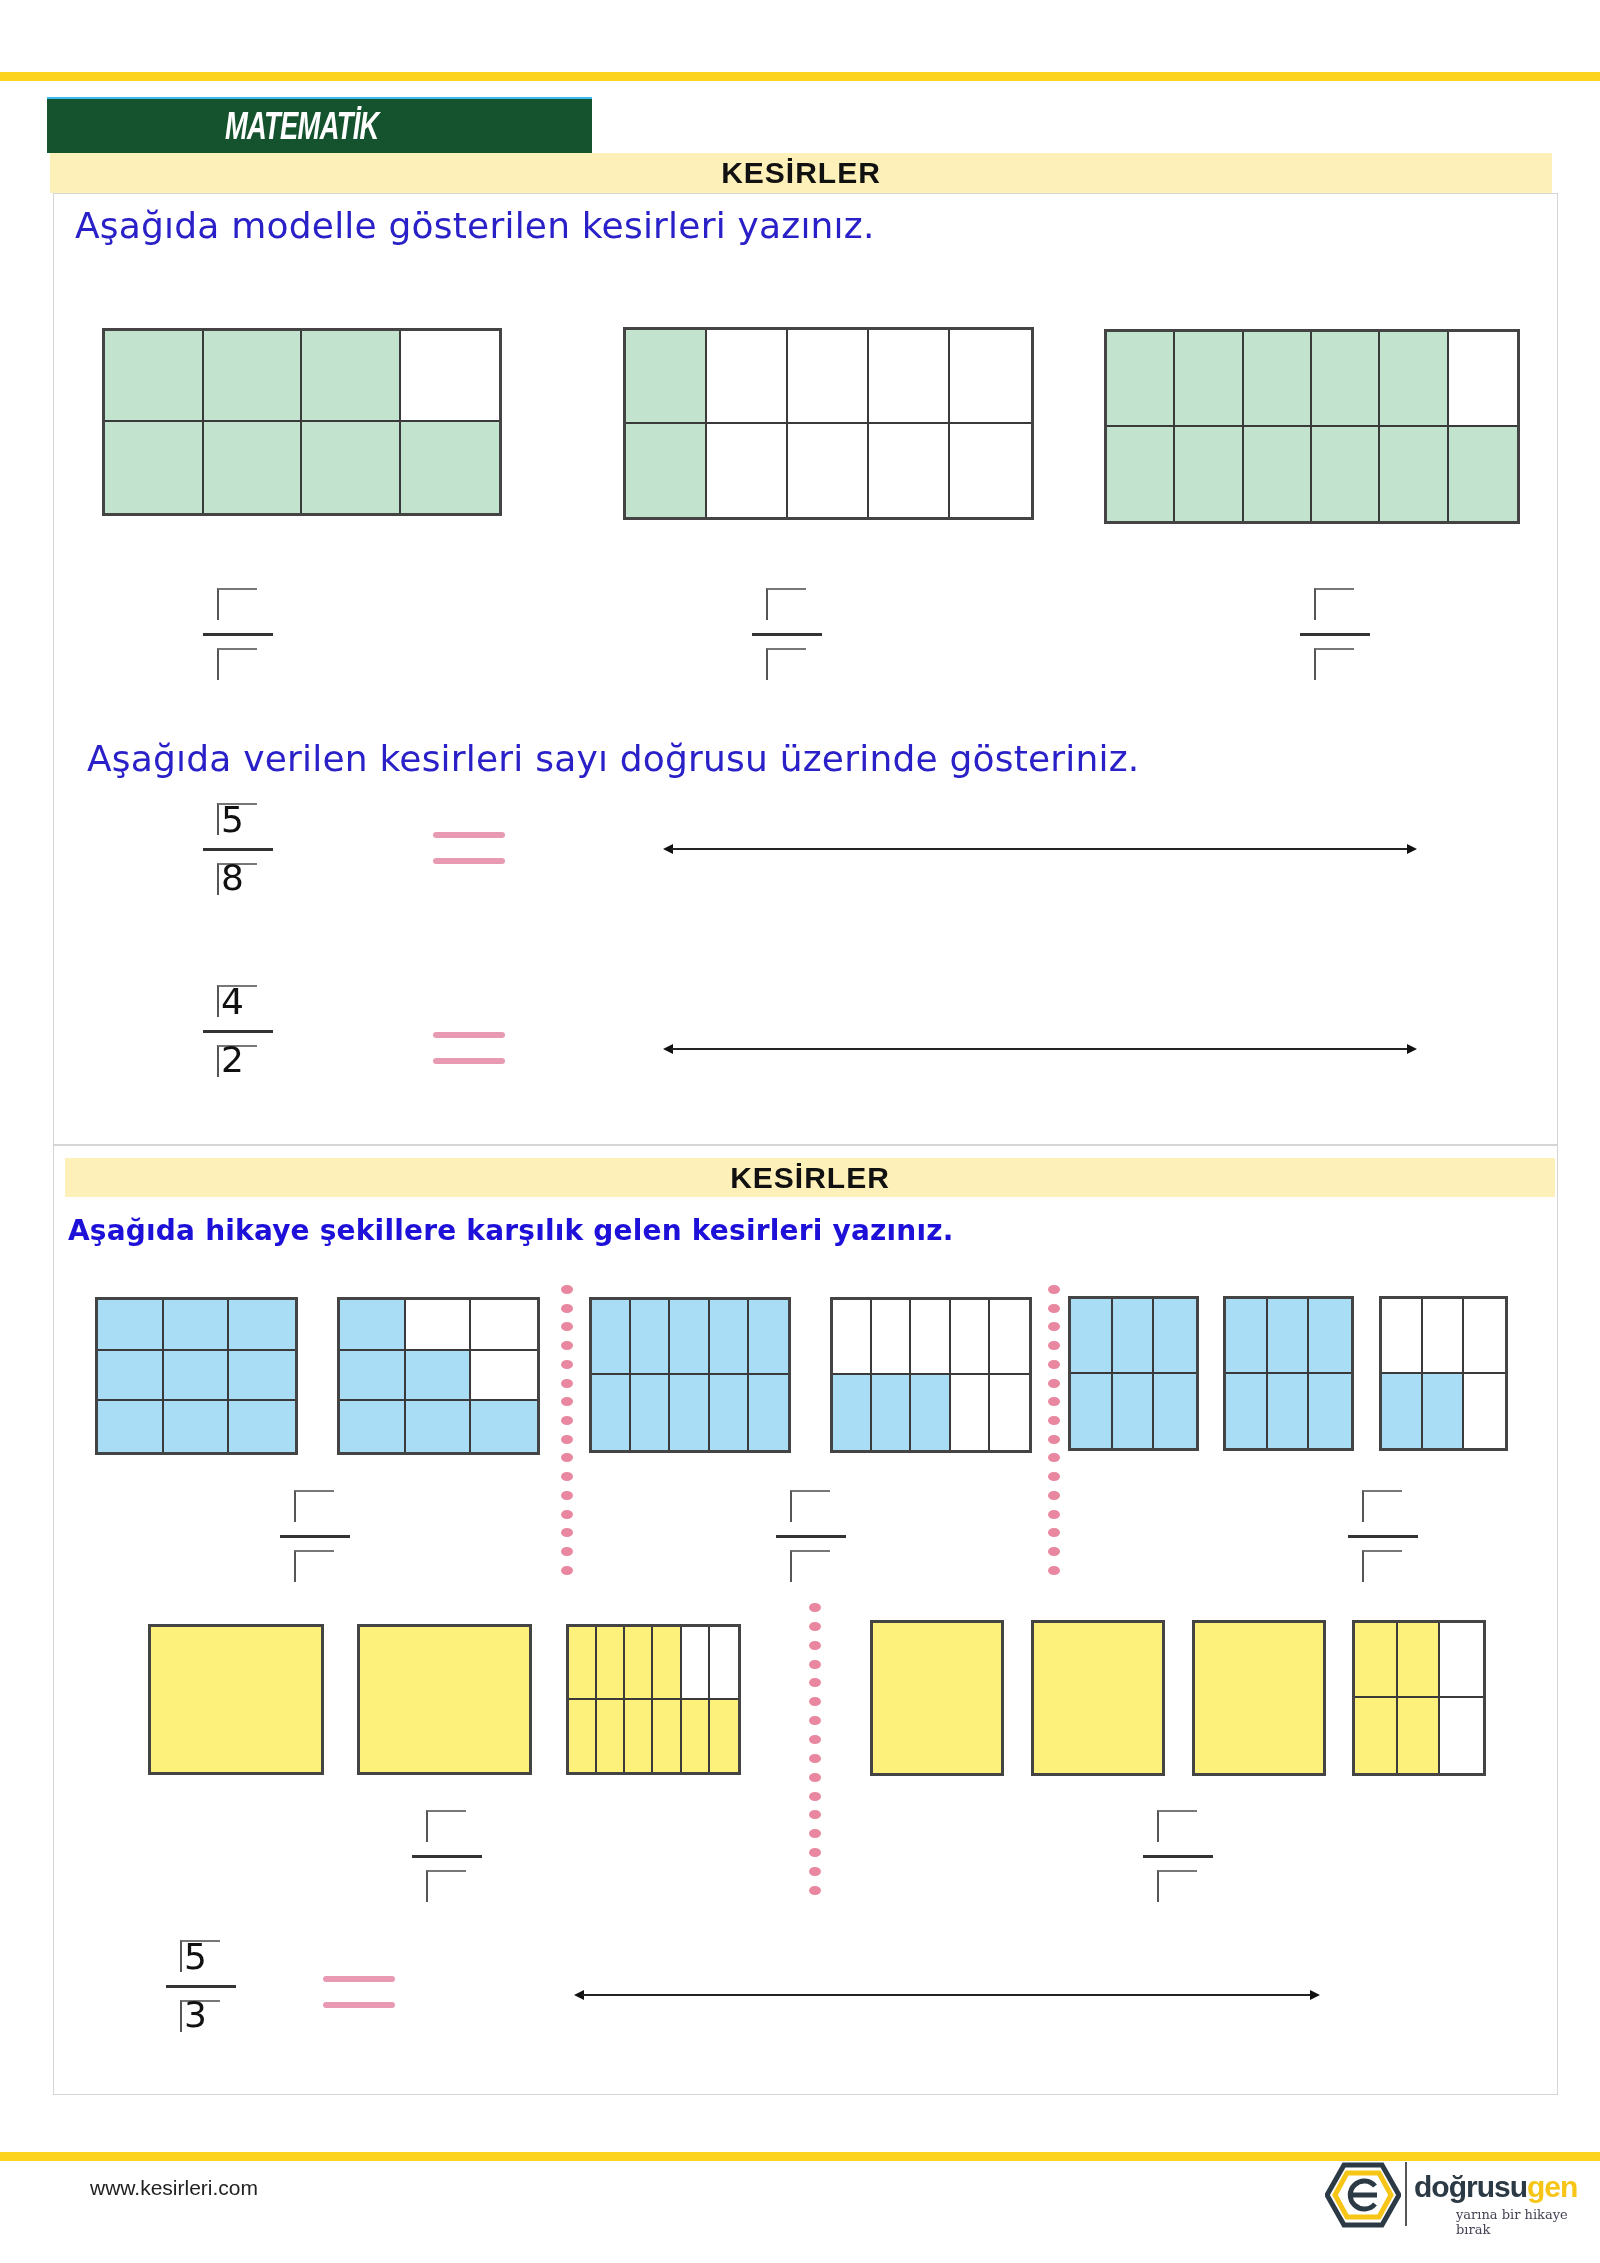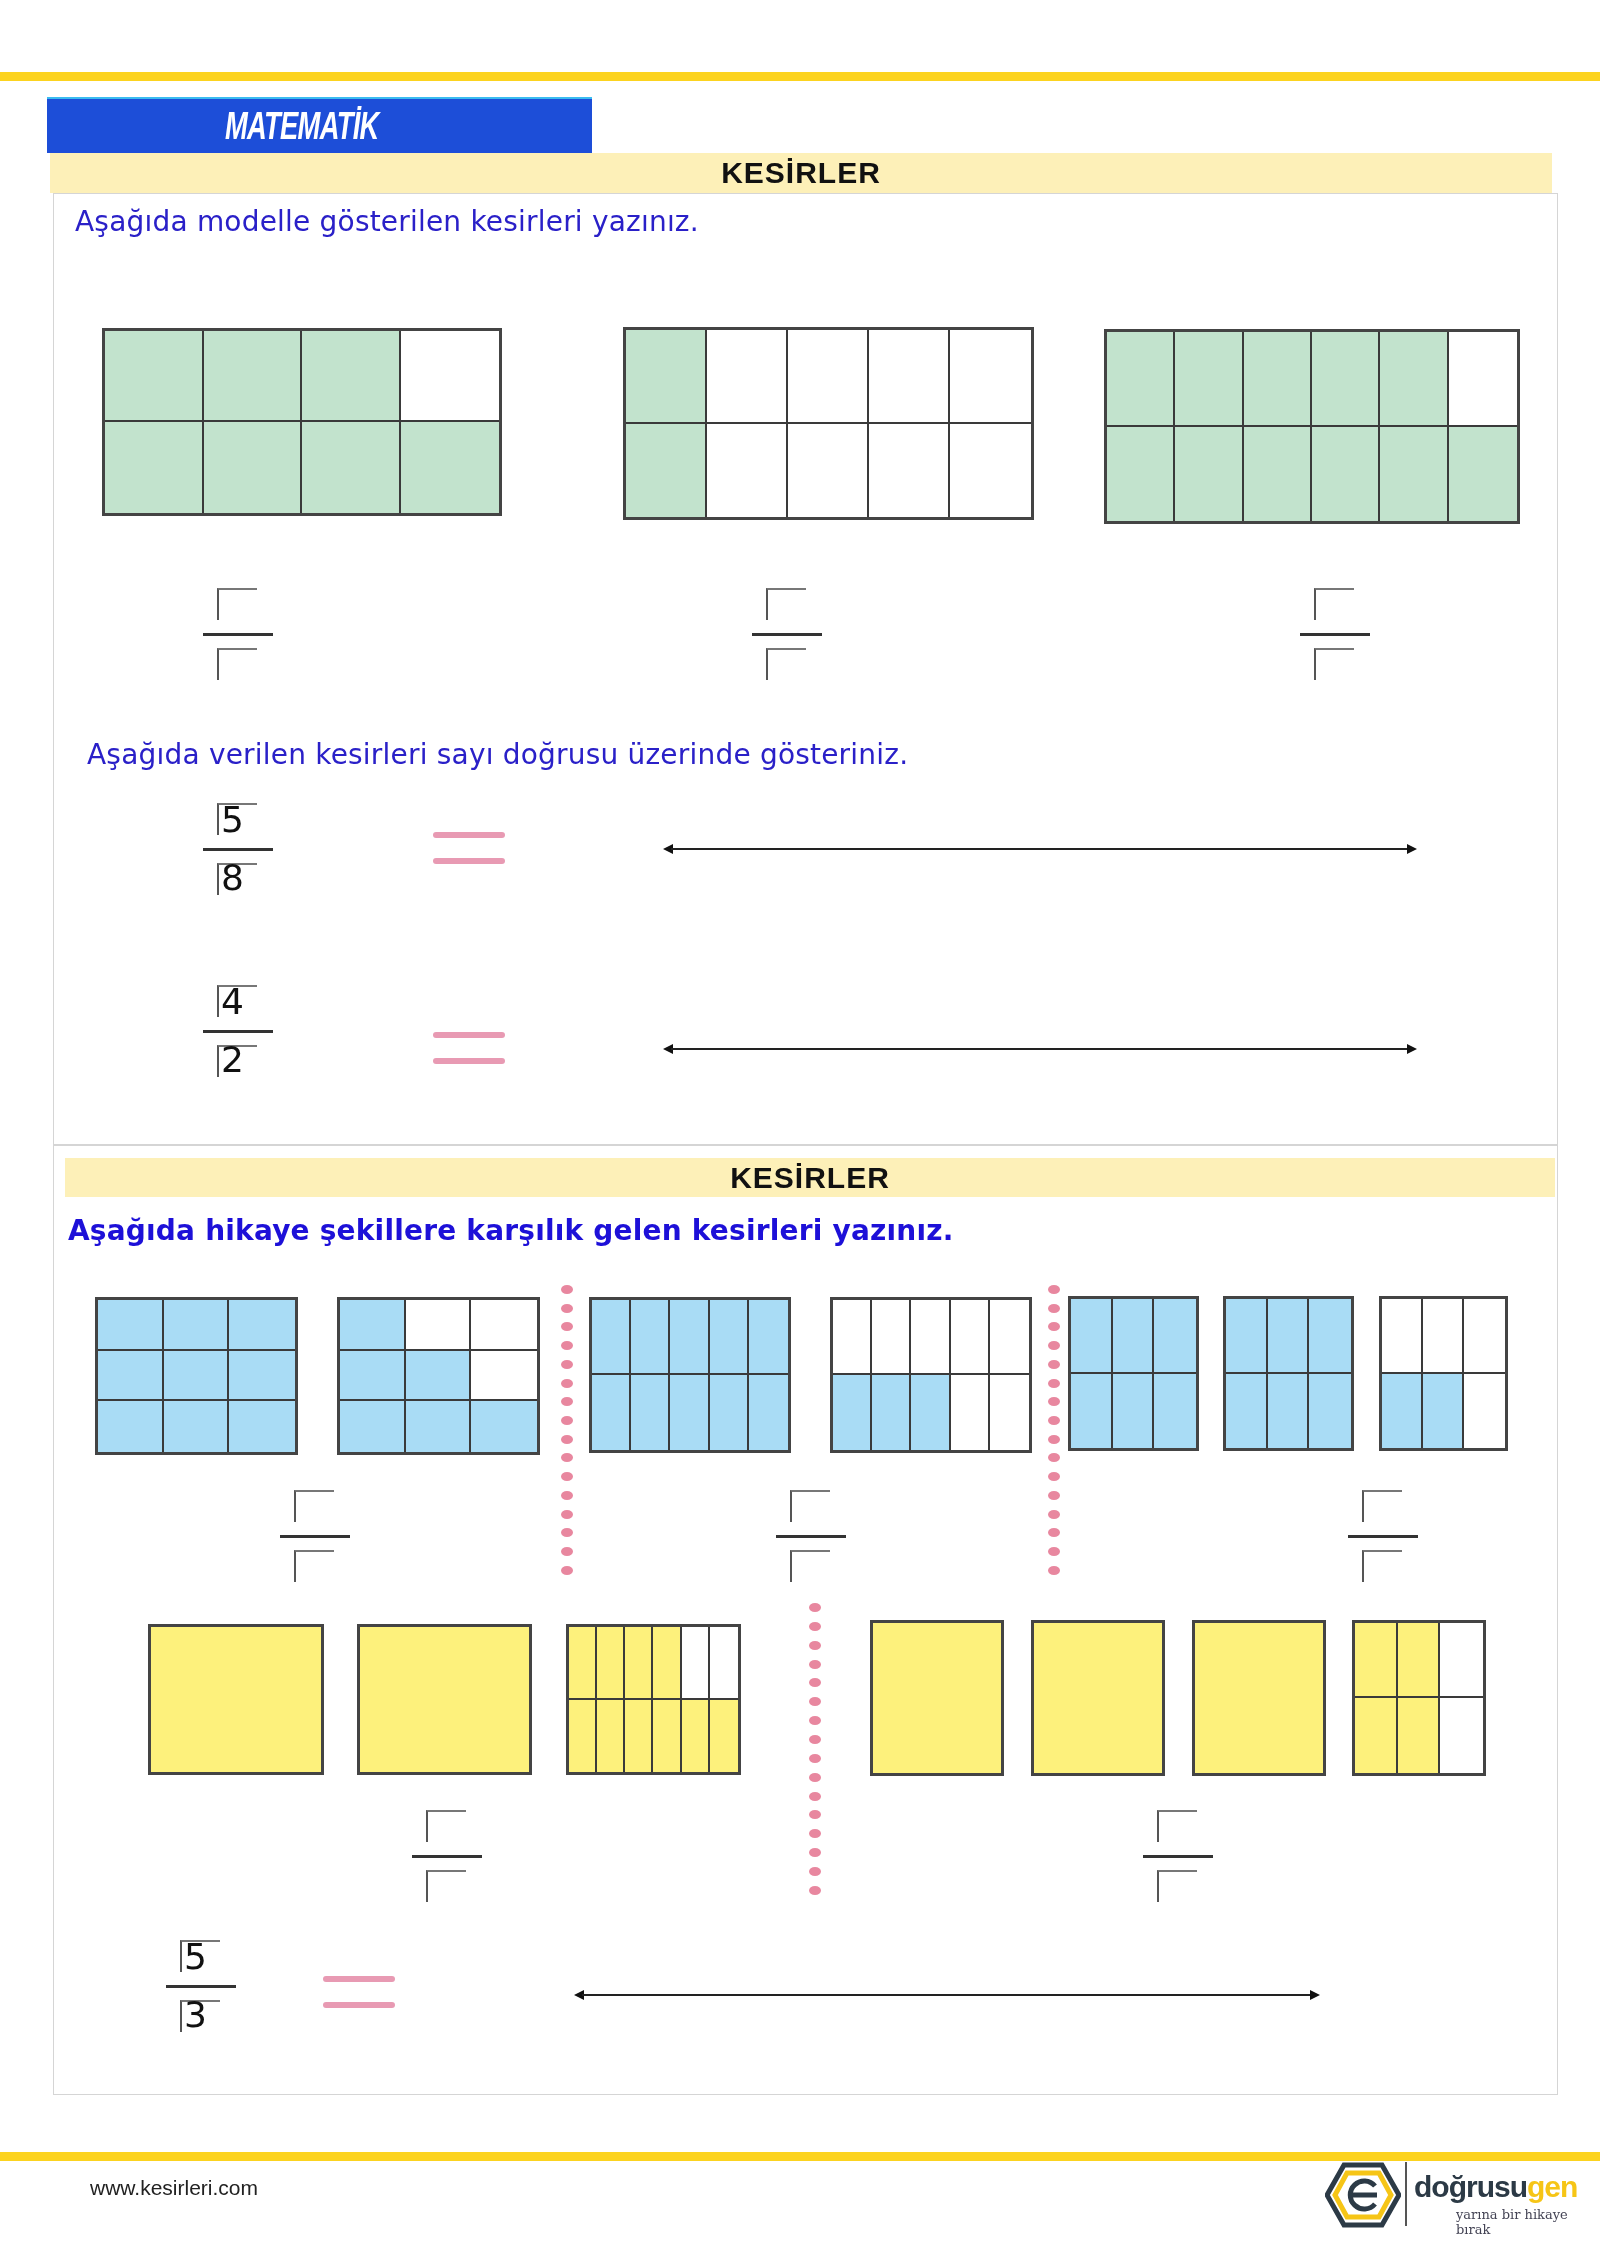--- a/index.html
+++ b/index.html
@@ -1,27 +1,27 @@
 <!DOCTYPE html>
 <html><head>
 <meta charset="utf-8">
 <style>
   * { box-sizing: border-box; margin: 0; padding: 0; }
   html, body { width: 1600px; height: 2263px; background: #ffffff; overflow: hidden; }
   body { position: relative; font-family: "DejaVu Sans", sans-serif; }
   .abs { position: absolute; }
   .topbar { left: 0; top: 72px; width: 1600px; height: 9px; background: #fcd31f; }
-  .subject { left: 47px; top: 97px; width: 545px; height: 56px; background: #1d4ed8; border-top: 2px solid #3bbcf0;
+  .subject { left: 47px; top: 97px; width: 545px; height: 56px; background: #14532d; border-top: 2px solid #3bbcf0;
     color: #fff; font-family: "Liberation Sans", sans-serif; font-weight: bold; font-style: italic;
     font-size: 38px; letter-spacing: -1px; transform-origin: left; display: flex; align-items: center; }
   .subject span { display: inline-block; margin-left: 178px; transform: scaleX(0.72); transform-origin: left; }
   .band { background: #fdf0b8; display: flex; align-items: center; justify-content: center;
     font-family: "Liberation Sans", sans-serif; font-weight: bold; font-size: 30px; color: #111; letter-spacing: 1px; }
   .panel { border: 1.5px solid #d5d5d5; background: #fff; }
-  .instr { font-family: "DejaVu Sans", sans-serif; color: #2a20c8; font-size: 28px; letter-spacing: 0.2px; }
+  .instr { font-family: "DejaVu Sans", sans-serif; color: #2a20c8; font-size: 36px; letter-spacing: 0.2px; }
   .instr.bold { color: #1d10d8; font-weight: bold; font-size: 28px; }
   .grid { display: grid; border: 3px solid #444; background: #fff; }
   .cell { border-right: 2px solid #3a3a3a; border-bottom: 2px solid #3a3a3a; }
   .fill-green { background: #c2e3cd; }
   .fill-blue { background: #a9dcf5; }
   .fill-yellow { background: #fdf17c; }
   .frac { width: 70px; height: 94px; }
   .frac .top, .frac .bot { position: absolute; left: 14px; width: 40px; height: 32px;
     border-left: 2px solid #555; border-top: 2px solid #777; }
   .frac .top { top: 0; }

